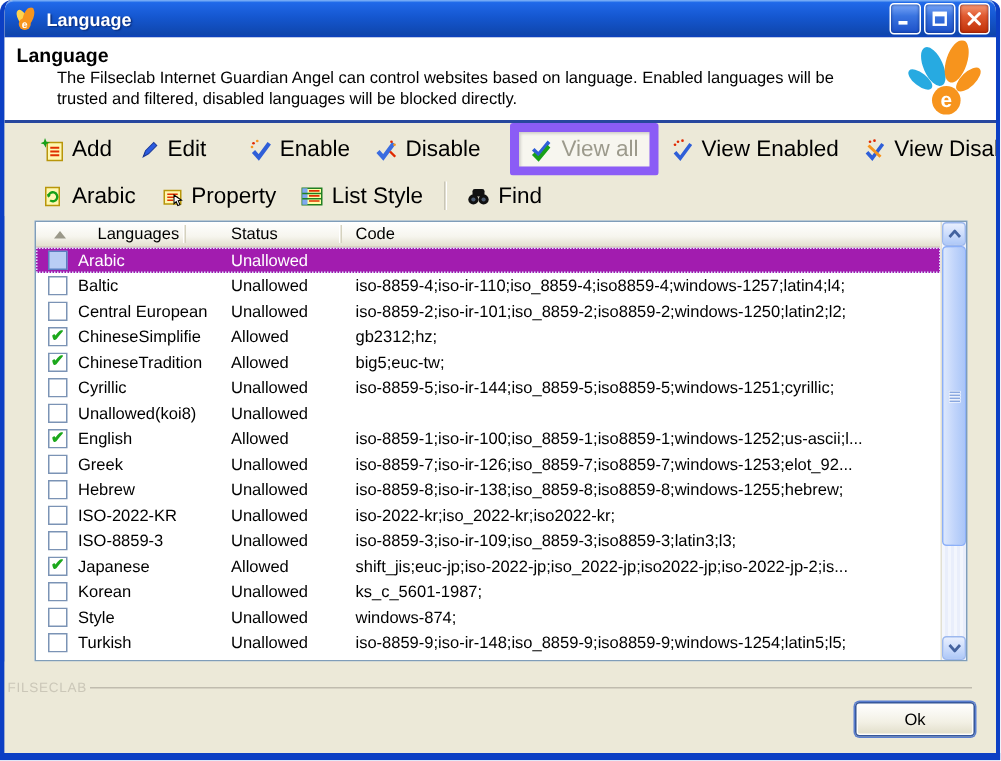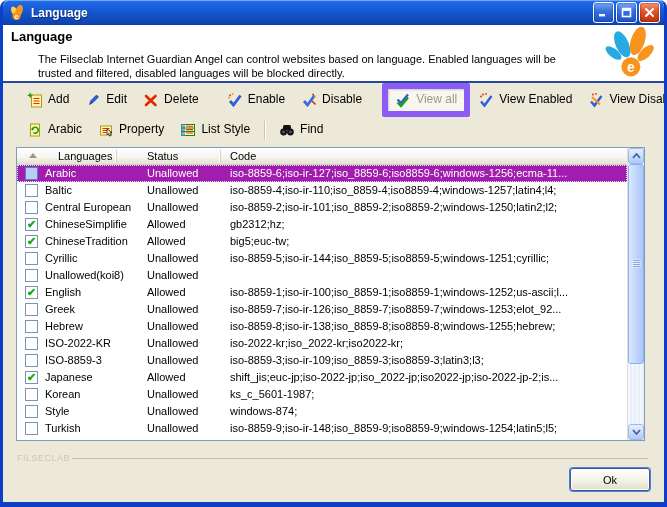--- a/index.html
+++ b/index.html
@@ -28,42 +28,42 @@
   .wc{
     width:21px; height:21px; border-radius:3px; border:1px solid #ffffff;
     display:flex; align-items:center; justify-content:center; cursor:pointer; padding:0;
   }
   .wc.blue{ background:linear-gradient(180deg,#7aa7f8 0%, #3a74e0 40%, #1c50c8 100%); box-shadow:inset 0 0 2px #0a2c7a; }
   .wc.red{ background:linear-gradient(180deg,#f59a77 0%, #e05a30 40%, #c03008 100%); box-shadow:inset 0 0 2px #701000; }
 
   
   .header{ flex:0 0 55px; background:#ffffff; position:relative; padding:4px 8px 0 8px; }
   .h-title{ font-size:13px; font-weight:bold; color:#000; }
-  .h-desc{ font-size:11px; color:#000; margin-left:27px; margin-top:8px; width:545px; line-height:1.3; }
+  .h-desc{ font-size:11px; color:#000; margin-left:27px; margin-top:1px; width:545px; line-height:1.3; }
   .logo{ position:absolute; right:6px; top:2px; }
   .divider{ flex:0 0 2px; background:#27479e; }
 
   
   .toolbar{ display:flex; align-items:center; background:#ece9d8; padding-left:16px; }
   .tb1{ flex:0 0 28px; }
   .tb2{ flex:0 0 27px; }
   .tbtn{
-    display:flex; align-items:flex-start; gap:5px; border:1px solid transparent; background:transparent;
-    font-family:"Liberation Sans", sans-serif; font-size:12px; color:#000;
+    display:flex; align-items:flex-end; gap:5px; border:1px solid transparent; background:transparent;
+    font-family:"Liberation Sans", sans-serif; font-size:15px; color:#000;
     padding:3px 7px; cursor:pointer; border-radius:2px; white-space:nowrap;
   }
   .tbtn.pressed{
     background:#f7f6ef; border:6px solid #8b5cf6; color:#9c9a8c;
     box-shadow:inset 1px 1px 2px rgba(0,0,0,.18);
   }
   .tsep{ width:1px; height:19px; background:#c9c6b6; margin:0 6px; box-shadow:1px 0 0 #fff; }
   .ticon{ width:16px; height:16px; display:inline-flex; }
 
   
-  .list-wrap{ flex:0 0 294px; margin:3px 19px 0 13px; border:1px solid #7f9db9; background:#fff; display:flex;justify-content:space-between; }
+  .list-wrap{ flex:0 0 294px; margin:3px 19px 0 20px; border:1px solid #7f9db9; background:#fff; display:flex;justify-content:space-between; }
   .listview{ flex:1; display:flex; flex-direction:column; overflow:hidden; }
   .lv-header{ flex:0 0 17px; display:flex; background:linear-gradient(180deg,#ffffff 0%, #f6f5ee 60%, #e4e1d0 100%); border-bottom:1px solid #d5d2bf; }
   .hcell{ display:flex; align-items:center; font-size:11px; color:#000; position:relative; }
   .hcell.sep::after{ content:""; position:absolute; right:0; top:2px; bottom:2px; width:1px; background:#d5d2bf; box-shadow:-1px 0 0 #fff; }
   .hc0{ width:24px; justify-content:flex-end; padding-right:4px; }
   .hc1{ width:76px; padding-left:17px; }
   .hc2{ width:104px; padding-left:30px; }
   .hc3{ flex:1; padding-left:9px; }
   .sort-arrow{ width:0; height:0; border-left:4px solid transparent; border-right:4px solid transparent; border-bottom:5px solid #9a9889; }
 
@@ -93,21 +93,21 @@
   .sb-thumb{
     position:absolute; top:0; left:0; right:0; height:200px;
     background:linear-gradient(90deg,#dce8fd 0%, #c2d5fb 50%, #aac6f8 100%);
     border:1px solid #8cb0f8; border-radius:3px; cursor:grab;
     display:flex; align-items:center; justify-content:center;
   }
   .grip{ display:flex; flex-direction:column; gap:1px; }
   .grip i{ display:block; width:7px; height:1px; background:#8aa8e0; box-shadow:0 0 0 .4px #fff; }
 
   
-  .footer{ flex:1; position:relative; background:#ece9d8;margin-left:12px; }
+  .footer{ flex:1; position:relative; background:#ece9d8; }
   .brand{ position:absolute; left:2px; top:12px; font-size:9px; color:#cbc7b8; letter-spacing:.5px; }
   .rule{ position:absolute; left:57px; right:16px; top:17px; height:1px; background:#c0bcae; }
   .ok-btn{
     position:absolute; right:14px; bottom:11px; width:80px; height:23px;
     background:linear-gradient(180deg,#ffffff 0%, #f2f0e4 60%, #e0ddc8 100%);
     border:1px solid #37589c; border-radius:3px;
     box-shadow:0 0 0 1px #5a7fd0, inset 0 0 0 1px #fdfdfb;
     font-family:"Liberation Sans", sans-serif; font-size:11px; color:#000; cursor:pointer;
   }
 </style>
@@ -176,28 +176,20 @@
     </button>
     <button class="tbtn">
       <span class="ticon">
         <svg width="16" height="16" viewBox="0 0 16 16">
           <path d="M4.5 12.5 L6 8.5 L11.5 3 L13.5 5 L8 10.5 Z" fill="#2b5be0" stroke="#1a3a9a" stroke-width=".7"></path>
           <path d="M4.5 12.5 L6 8.5 L5 11.8 Z" fill="#10245c"></path>
         </svg>
       </span>
       <span>Edit</span>
     </button>
-    <button class="tbtn">
-      <span class="ticon">
-        <svg width="16" height="16" viewBox="0 0 16 16">
-          <path d="M3 4 L12.5 13 M12.5 4 L3 13" stroke="#e02800" stroke-width="2.6" stroke-linecap="round"></path>
-        </svg>
-      </span>
-      <span>Delete</span>
-    </button>
     <span class="tsep"></span>
     <button class="tbtn">
       <span class="ticon">
         <svg width="16" height="16" viewBox="0 0 16 16">
           <path d="M3 9 L6.5 13 L13.5 3.5" stroke="#2f5fd8" stroke-width="2.8" fill="none"></path>
           <circle cx="3" cy="3.5" r=".9" fill="#e02800"></circle>
             <circle cx="5.5" cy="2" r=".9" fill="#f7941d"></circle>
             <circle cx="2" cy="6" r=".9" fill="#f7941d"></circle>
         </svg>
       </span>
@@ -306,21 +298,20 @@
         <div class="hcell hc2 sep">Status</div>
         <div class="hcell hc3">Code</div>
       </div>
       <div class="lv-body">
   <div class="row selected">
     <div class="cell c0">
               <span class="cb"></span>
             </div>
     <div class="cell c1 c-lang">Arabic</div>
     <div class="cell c2 c-status">Unallowed</div>
-    <div class="cell c3 c-code">iso-8859-6;iso-ir-127;iso_8859-6;iso8859-6;windows-1256;ecma-11...</div>
   </div>
 
   <div class="row">
     <div class="cell c0">
               <span class="cb"></span>
             </div>
     <div class="cell c1 c-lang">Baltic</div>
     <div class="cell c2 c-status">Unallowed</div>
     <div class="cell c3 c-code">iso-8859-4;iso-ir-110;iso_8859-4;iso8859-4;windows-1257;latin4;l4;</div>
   </div>

